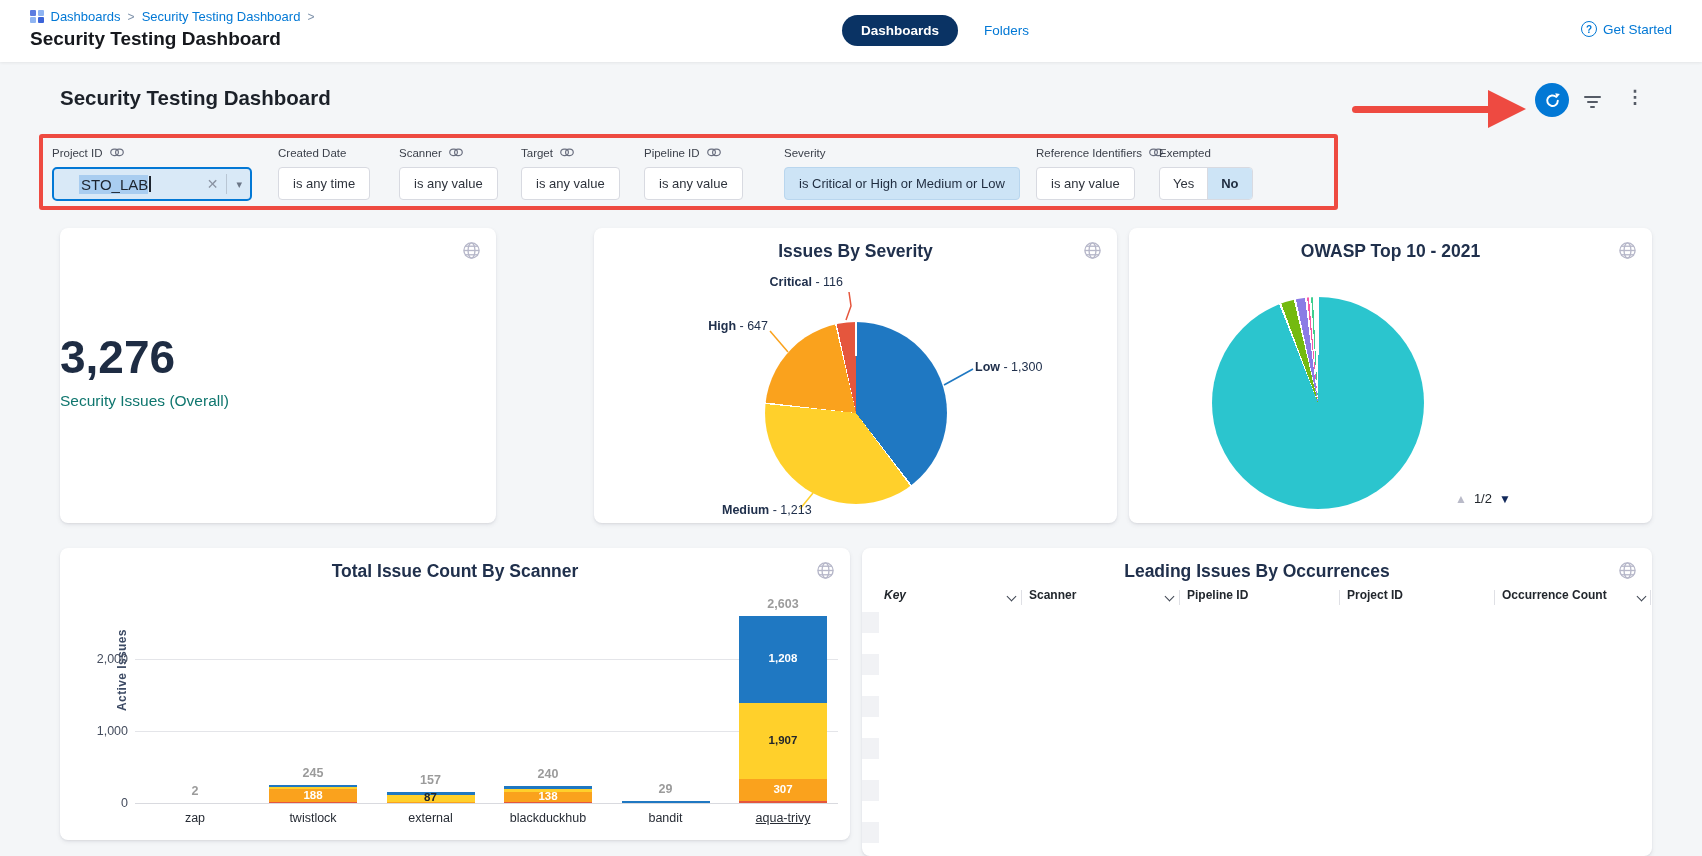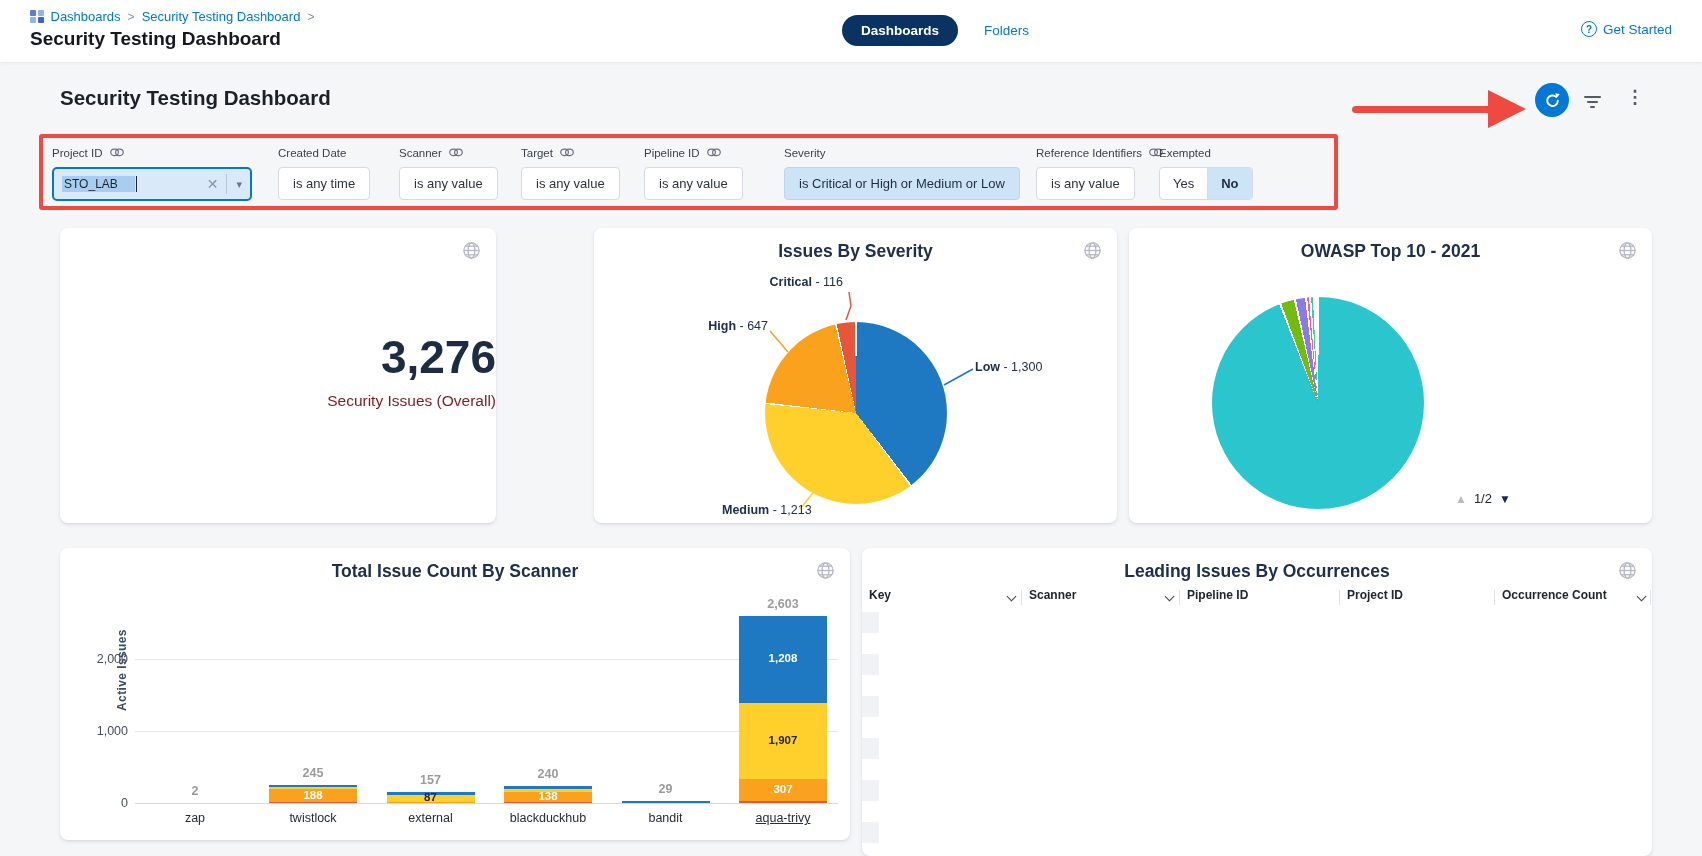--- a/index.html
+++ b/index.html
@@ -48,40 +48,40 @@
   
   #filter-bar { position:absolute; left:0; top:146px; width:1702px; height:60px; z-index:3; }
   .filter-field { position:absolute; top:0; }
   .filter-label { display:flex; align-items:center; gap:7px; font-size:11.5px; color:#3c414b; height:13px; }
   .filter-control { margin-top:8px; height:33px; display:inline-flex; align-items:center;
                     background:#fff; border:1px solid #d8dae1; border-radius:4px;
                     padding:0 14px; font-size:13px; color:#2e333c; cursor:pointer; white-space:nowrap; }
   .filter-control.chip { background:#cde4f6; border-color:#b9d6ee; color:#1f2c3f; }
   .combo { margin-top:8px; width:200px; height:34px; border:2px solid #0278d5; border-radius:5px;
            background:#d9e9f7; display:flex; align-items:center; padding:0 8px; cursor:text; }
-  .combo .val { font-size:12px; color:#1d242e; background:#a9cdf0; padding:1px 17px 1px 2px; }
+  .combo .val { font-size:15px; color:#1d242e; background:#a9cdf0; padding:1px 0 1px 2px;margin-left:17px; }
   .combo .cursor { width:1.3px; height:16px; background:#1d242e; margin-left:1px; }
   .combo .spacer { flex:1; }
   .combo .clear { color:#8a93a2; font-size:14px; padding:0 8px; cursor:pointer; }
   .combo .vdiv { width:1px; height:20px; background:#b9c6d4; }
   .combo .caret { color:#6b7686; font-size:11px; padding-left:9px; cursor:pointer; }
   .toggle { margin-top:8px; height:33px; display:inline-flex; border:1px solid #d8dae1; border-radius:4px;
             overflow:hidden; background:#fff; }
   .toggle span { display:flex; align-items:center; padding:0 13px; font-size:13px; color:#2e333c; cursor:pointer; }
   .toggle span.active { background:#cde4f6; border-left:1px solid #d8dae1; font-weight:bold; color:#1f2c3f; }
   
   .card { position:absolute; background:#fff; border-radius:8px;
           box-shadow:0 1px 2px rgba(40,41,61,.06), 0 2px 4px rgba(96,97,112,.12); }
   .card-globe { position:absolute; top:13px; right:15px; }
   .card-title { position:absolute; left:0; right:0; top:13px; text-align:center; font-size:17.5px;
                 font-weight:bold; color:#20304c; }
   #card-overall { left:60px; top:228px; width:436px; height:295px; display:flex; flex-direction:column;
-                  align-items:flex-end; justify-content:center; padding-bottom:12px; }
+                  align-items:flex-start; justify-content:center; padding-bottom:12px; }
   .big-number { font-size:46px; font-weight:bold; color:#1e2c43; }
-  .big-number-label { margin-top:8px; font-size:15.5px; color:#7f1d1d; }
+  .big-number-label { margin-top:8px; font-size:15.5px; color:#0f766e; }
   #card-severity { left:594px; top:228px; width:523px; height:295px; }
   #severity-pie { position:absolute; left:171px; top:94px; width:182px; height:182px; border-radius:50%; }
   .pie-label { position:absolute; font-size:12.5px; color:#20304c; white-space:nowrap; }
   .pie-label b { font-weight:bold; }
   #sev-leaders { position:absolute; left:0; top:0; pointer-events:none; }
   #card-owasp { left:1129px; top:228px; width:523px; height:295px; }
   #owasp-pie { position:absolute; left:83px; top:69px; width:212px; height:212px; border-radius:50%; }
   .pager { position:absolute; left:326px; top:263px; display:flex; align-items:center; gap:7px; font-size:13px; }
   .pg-up { color:#b9bac8; font-size:12px; cursor:pointer; }
   .pg-num { color:#22272d; }
@@ -335,21 +335,21 @@
 <div class="card" id="card-table">
   <span class="card-globe"><svg width="19" height="19" viewBox="0 0 20 20" fill="none" stroke="#b6b7c9" stroke-width="1.4">
         <circle cx="10" cy="10" r="8"></circle>
         <ellipse cx="10" cy="10" rx="3.6" ry="8"></ellipse>
         <line x1="2" y1="10" x2="18" y2="10"></line>
         <line x1="3.2" y1="5.5" x2="16.8" y2="5.5"></line>
         <line x1="3.2" y1="14.5" x2="16.8" y2="14.5"></line>
       </svg></span>
   <div class="card-title">Leading Issues By Occurrences</div>
   <div class="tbl-header" id="tbl-header">
-      <span class="tbl-col" style="left: 7px;">Key</span>
+      <span class="tbl-col" style="left: 22px; font-style: italic;">Key</span>
       <span class="chev" style="left: 146px;"></span>
       <span class="tbl-sep" style="left: 159px;"></span>
       <span class="tbl-col" style="left: 167px;">Scanner</span>
       <span class="chev" style="left: 304px;"></span>
       <span class="tbl-sep" style="left: 317px;"></span>
       <span class="tbl-col" style="left: 325px;">Pipeline ID</span>
       <span class="tbl-sep" style="left: 477px;"></span>
       <span class="tbl-col" style="left: 485px;">Project ID</span>
       <span class="tbl-sep" style="left: 632px;"></span>
       <span class="tbl-col" style="left: 640px;">Occurrence Count</span>

